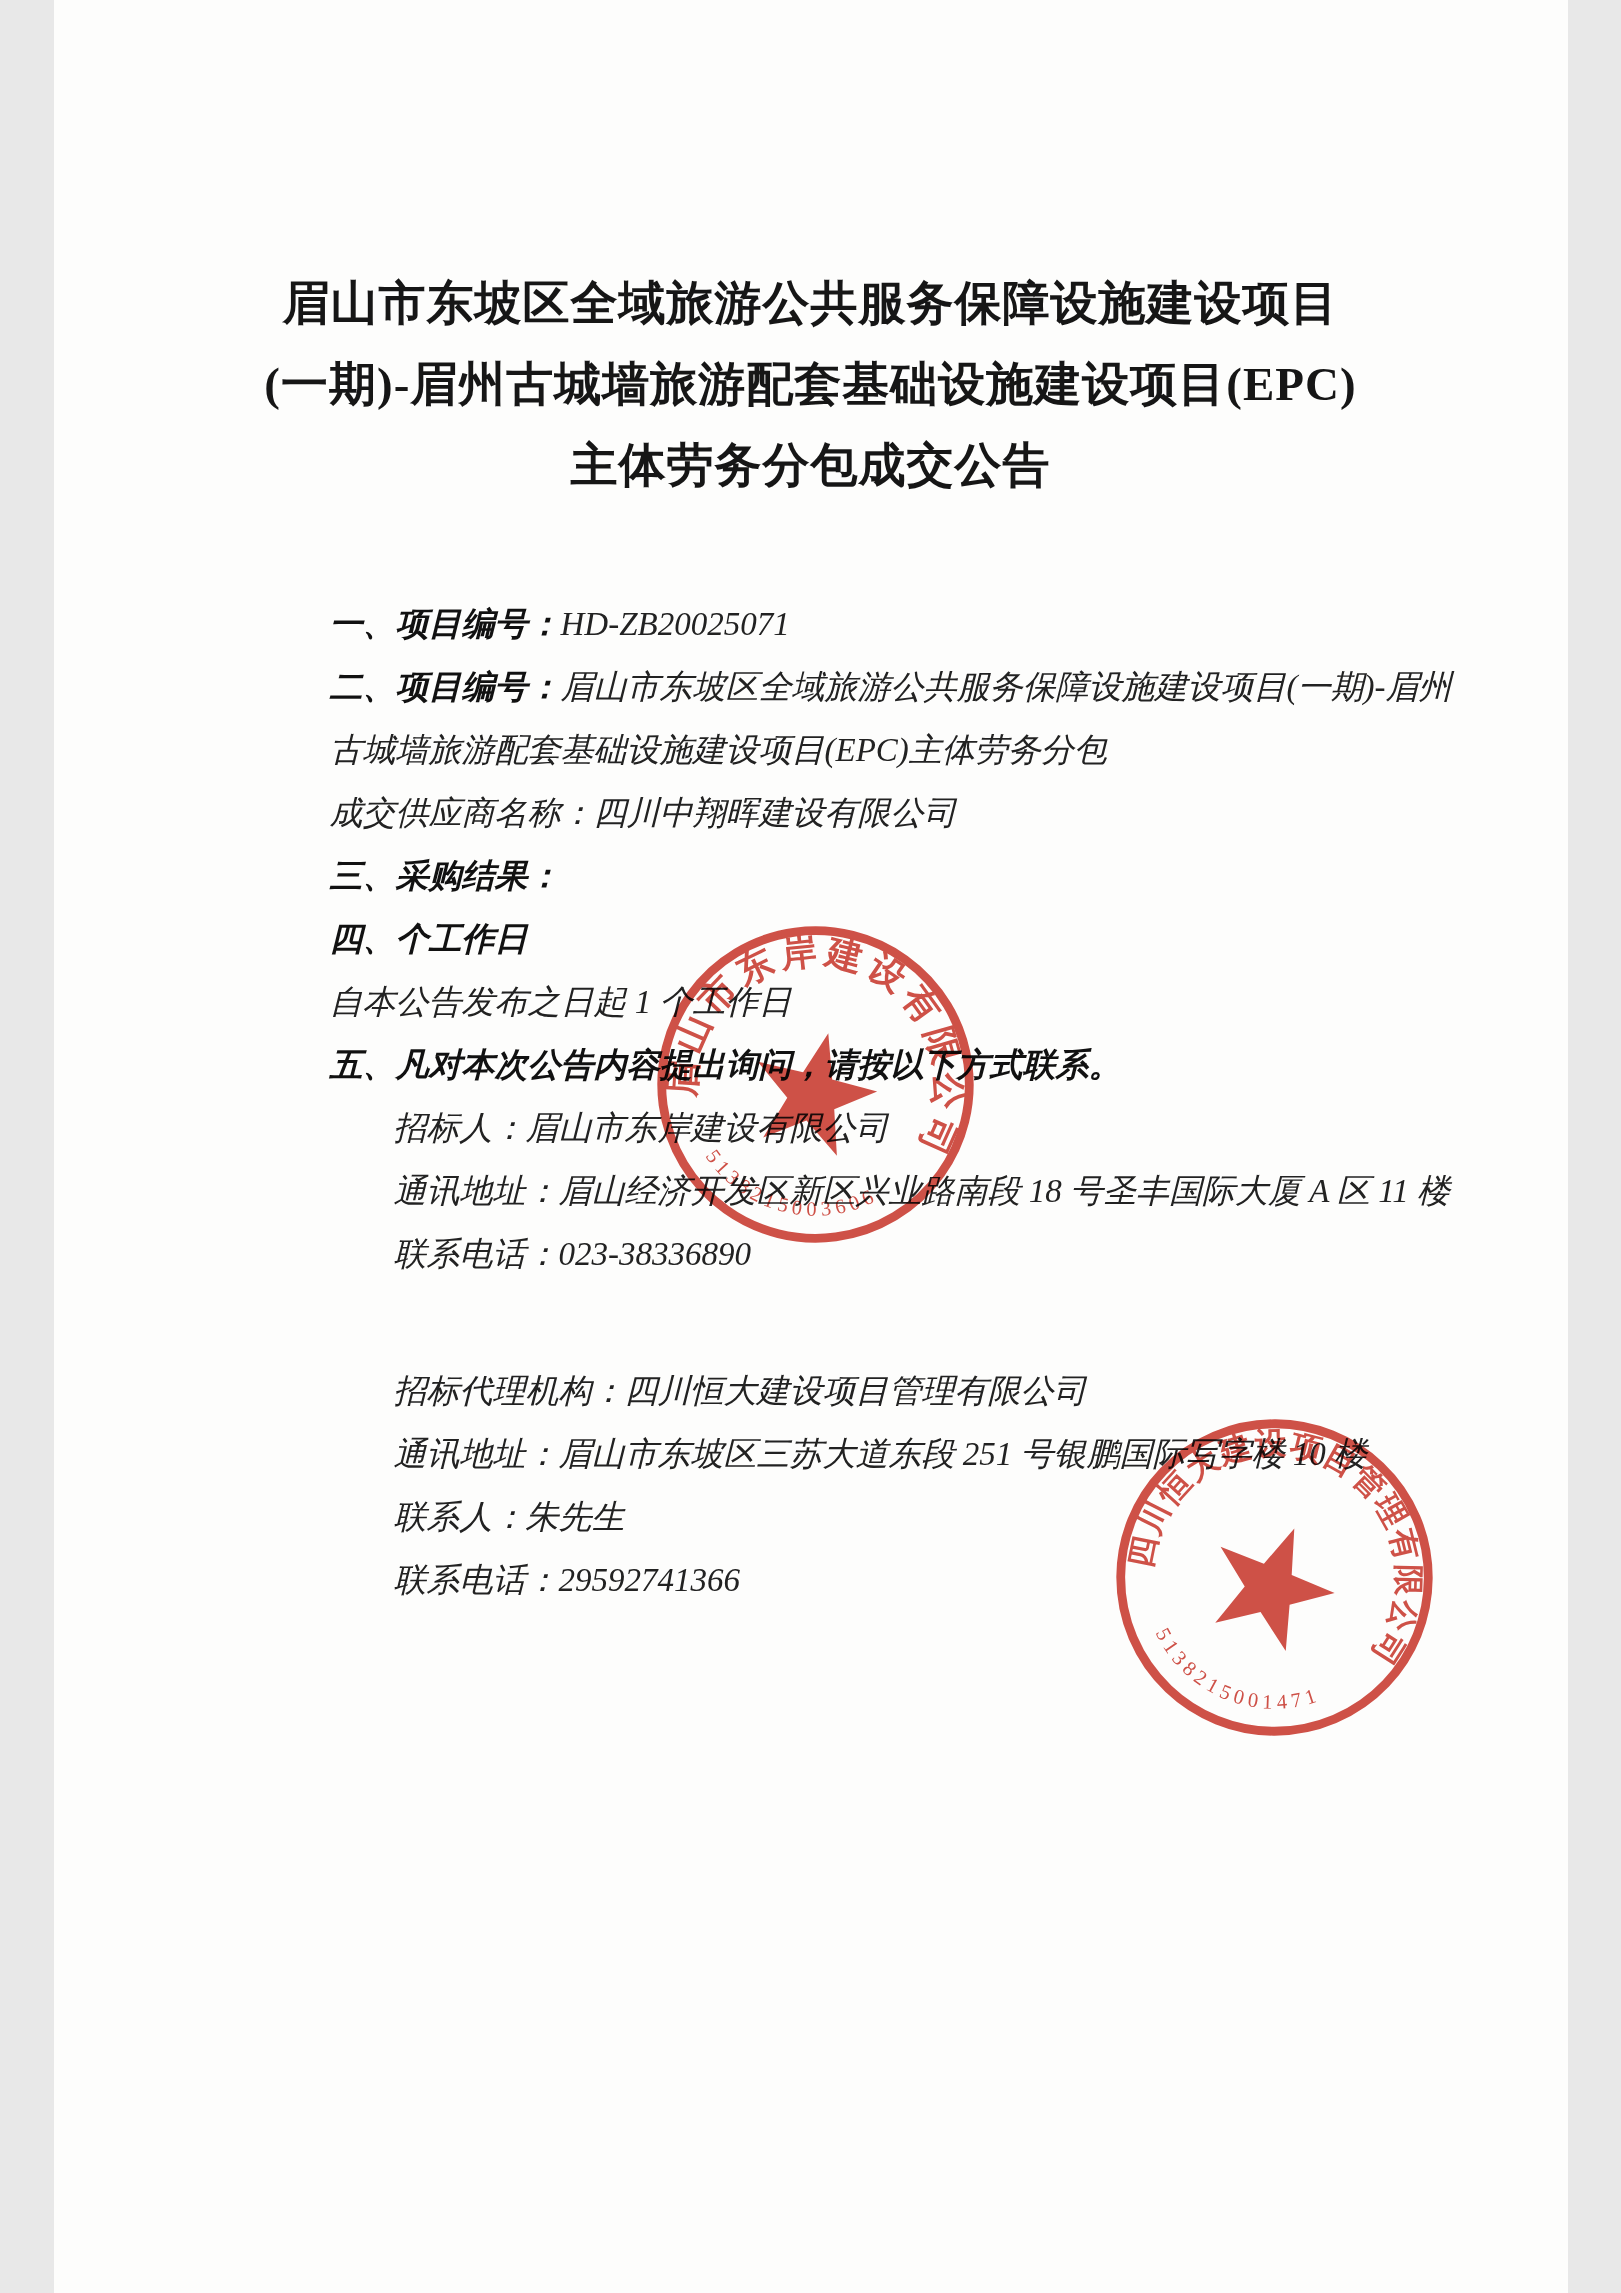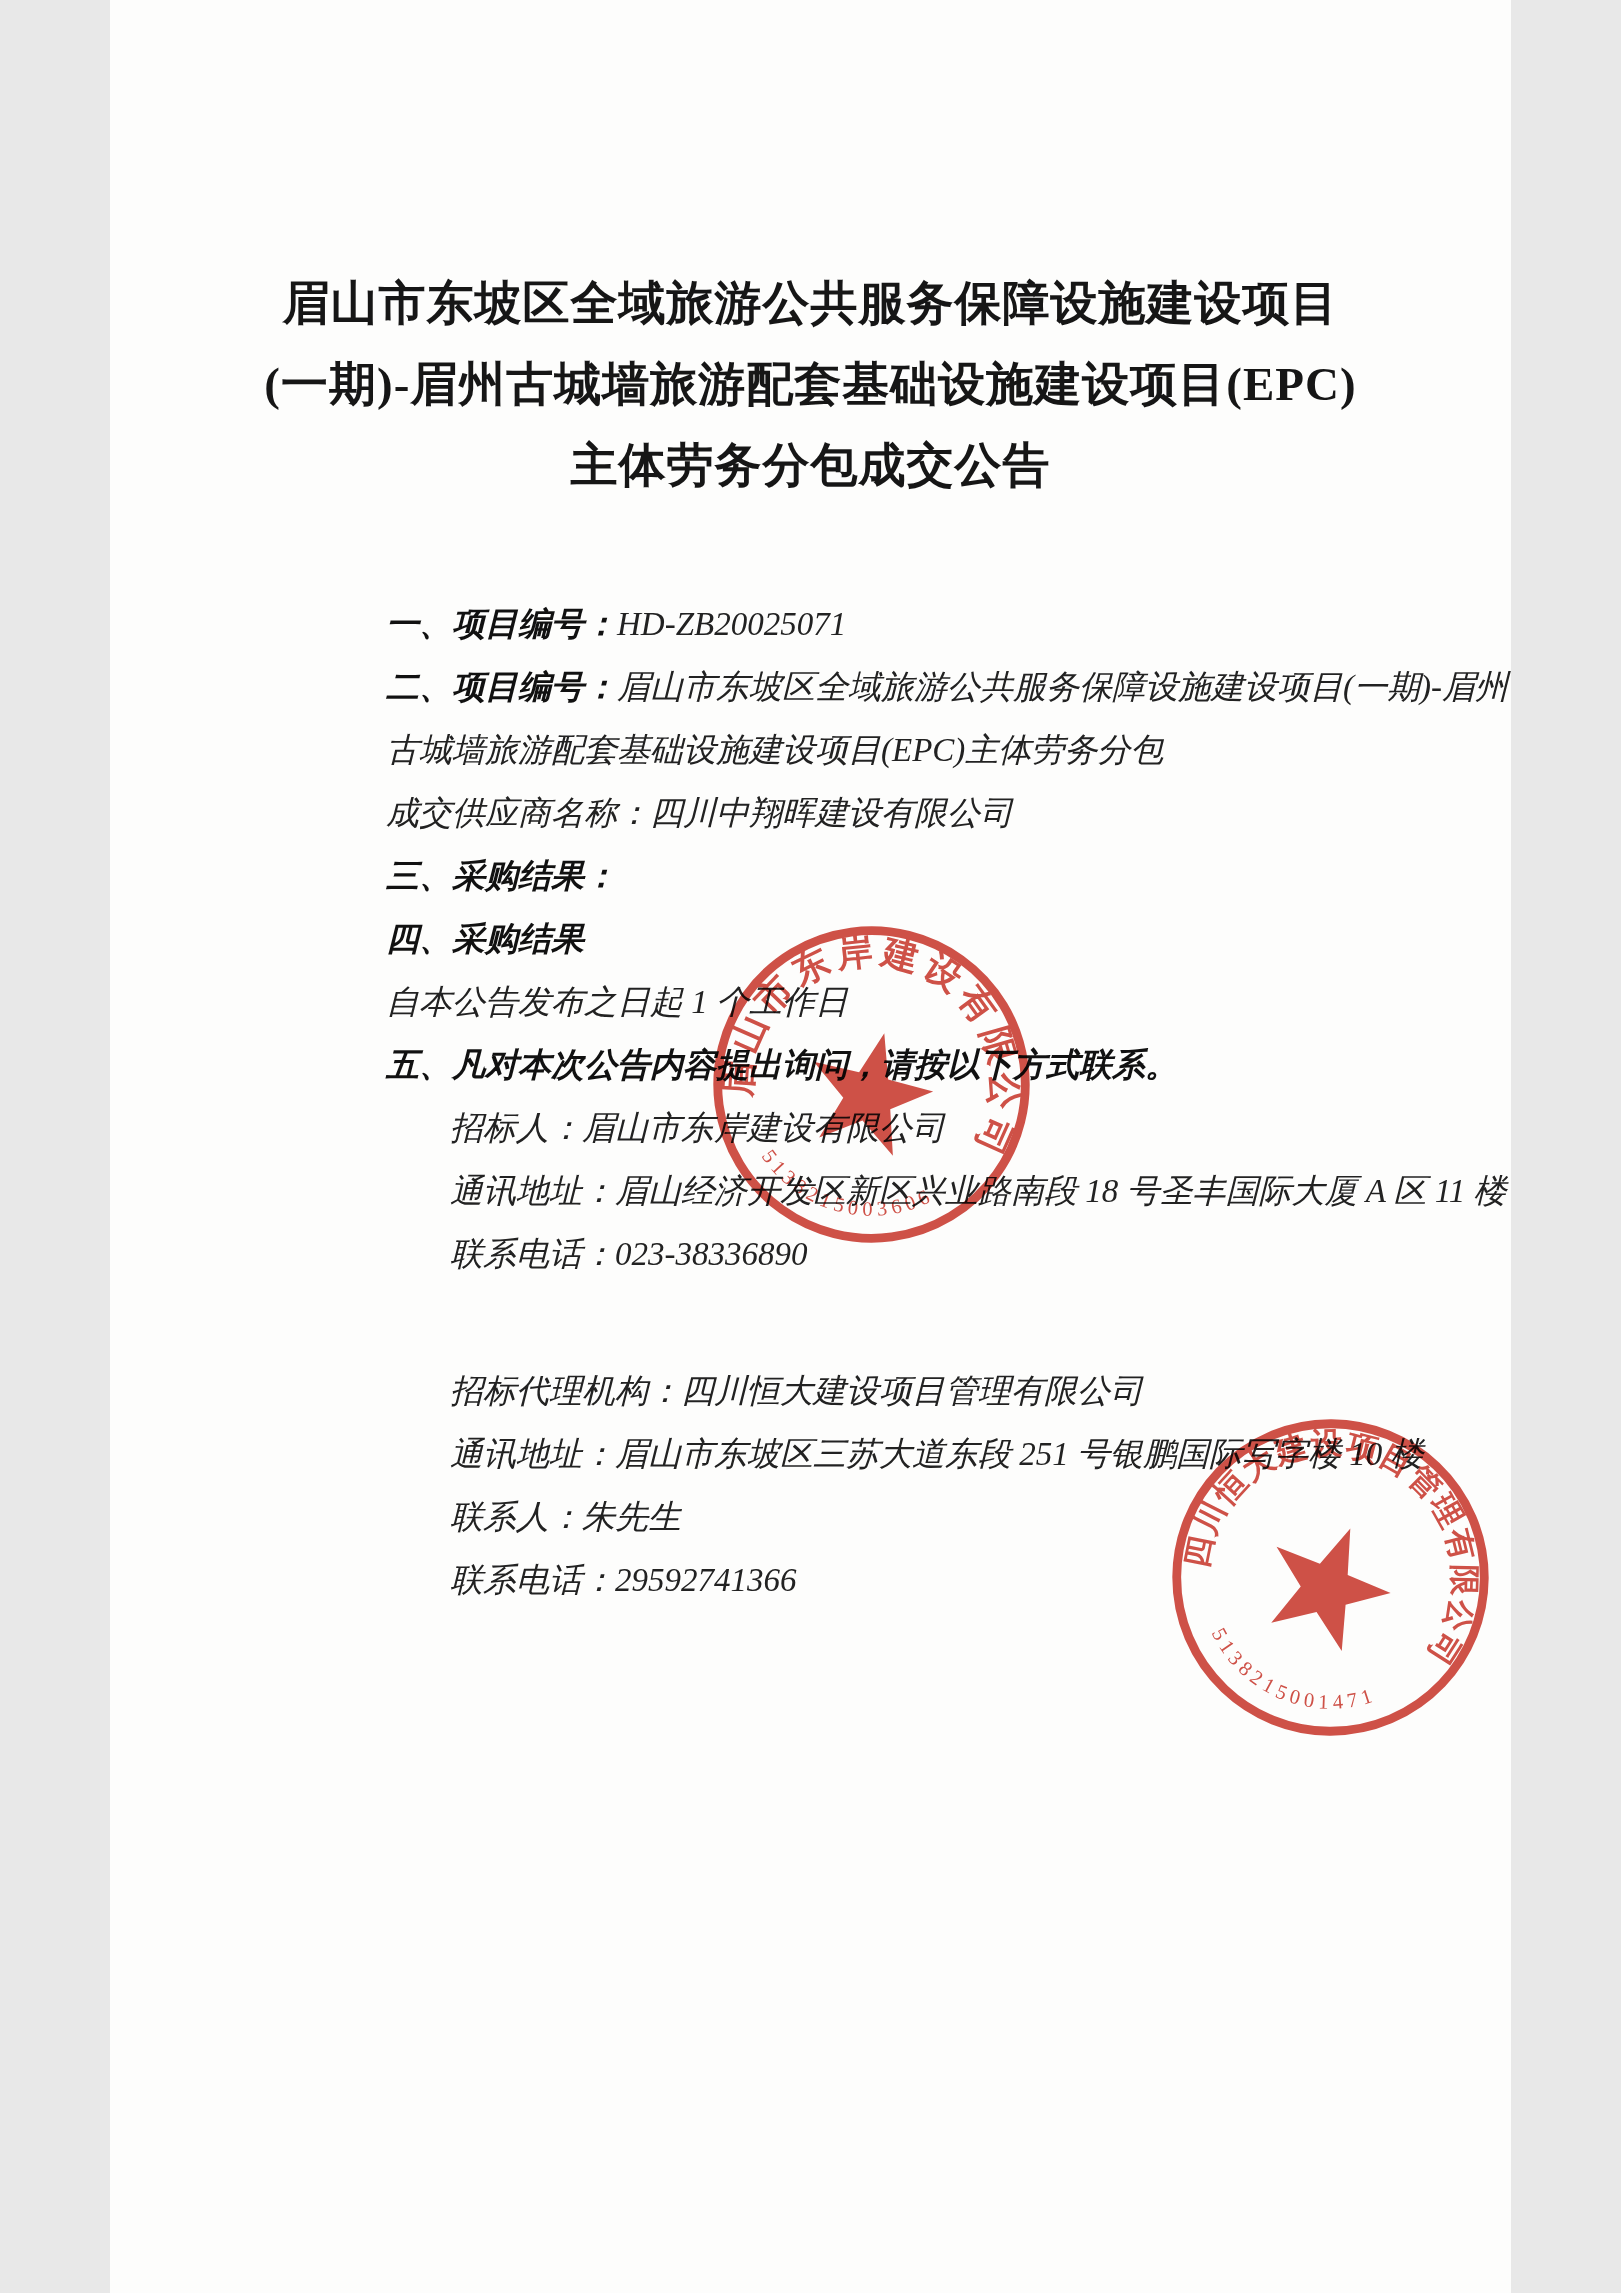--- a/index.html
+++ b/index.html
@@ -1,18 +1,18 @@
 <!DOCTYPE html>
 <html><head>
 <meta charset="utf-8">
 <style>
   html,body{margin:0;padding:0;background:#e8e8e8;}
   .page{
     position:relative;
-    width:1401px;height:2294px;
+    width:1514px;height:2294px;
     margin:0 auto;
     background:#fdfdfc;
     overflow:hidden;
     font-family:"Liberation Serif","DejaVu Serif",serif;
     color:#1f1f1f;
     --seal-ink:#cc4238;
   }
   .title{
     position:absolute;top:263px;left:59px;right:59px;
     text-align:center;font-weight:bold;
@@ -55,21 +55,21 @@
     <div>(一期)-眉州古城墙旅游配套基础设施建设项目(EPC)</div>
     <div>主体劳务分包成交公告</div>
   </div>
 
   <div class="doc-body">
     <p class="line"><span class="lbl">一、项目编号：</span><span>HD-ZB20025071</span></p>
     <p class="line"><span class="lbl">二、项目编号：</span><span>眉山市东坡区全域旅游公共服务保障设施建设项目(一期)-眉州</span></p>
     <p class="line"><span class="lbl"></span><span>古城墙旅游配套基础设施建设项目(EPC)主体劳务分包</span></p>
     <p class="line"><span class="lbl"></span><span>成交供应商名称：四川中翔晖建设有限公司</span></p>
     <p class="line"><span class="lbl">三、采购结果：</span><span></span></p>
-    <p class="line"><span class="lbl">四、采购结果</span><span></span></p>
+    <p class="line"><span class="lbl">四、个工作日</span><span></span></p>
     <p class="line"><span class="lbl"></span><span>自本公告发布之日起 1 个工作日</span></p>
     <p class="line"><span class="lbl">五、凡对本次公告内容提出询问，请按以下方式联系。</span><span></span></p>
     <p class="line ind"><span class="lbl"></span><span>招标人：眉山市东岸建设有限公司</span></p>
     <p class="line ind"><span class="lbl"></span><span>通讯地址：眉山经济开发区新区兴业路南段 18 号圣丰国际大厦 A 区 11 楼</span></p>
     <p class="line ind"><span class="lbl"></span><span>联系电话：023-38336890</span></p>
     <p class="line ind gap"><span class="lbl"></span><span>招标代理机构：四川恒大建设项目管理有限公司</span></p>
     <p class="line ind"><span class="lbl"></span><span>通讯地址：眉山市东坡区三苏大道东段 251 号银鹏国际写字楼 10 楼</span></p>
     <p class="line ind"><span class="lbl"></span><span>联系人：朱先生</span></p>
     <p class="line ind"><span class="lbl"></span><span>联系电话：29592741366</span></p>
   </div>

